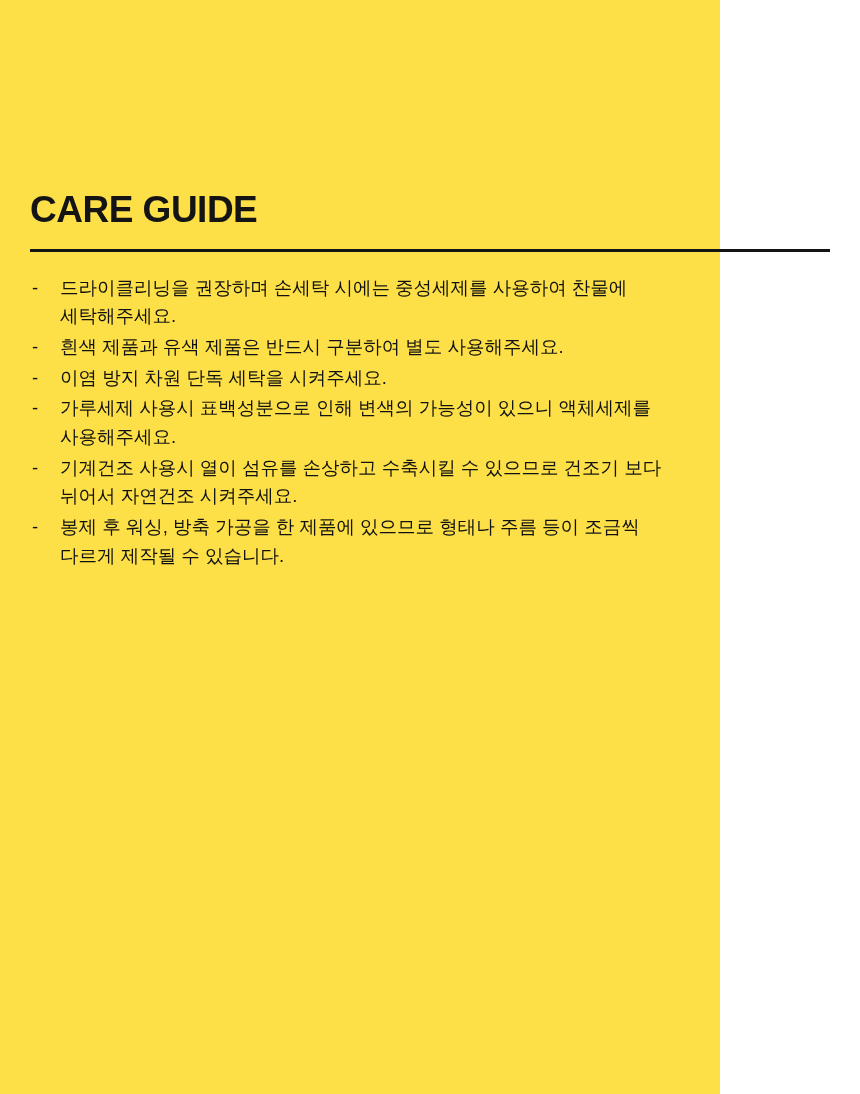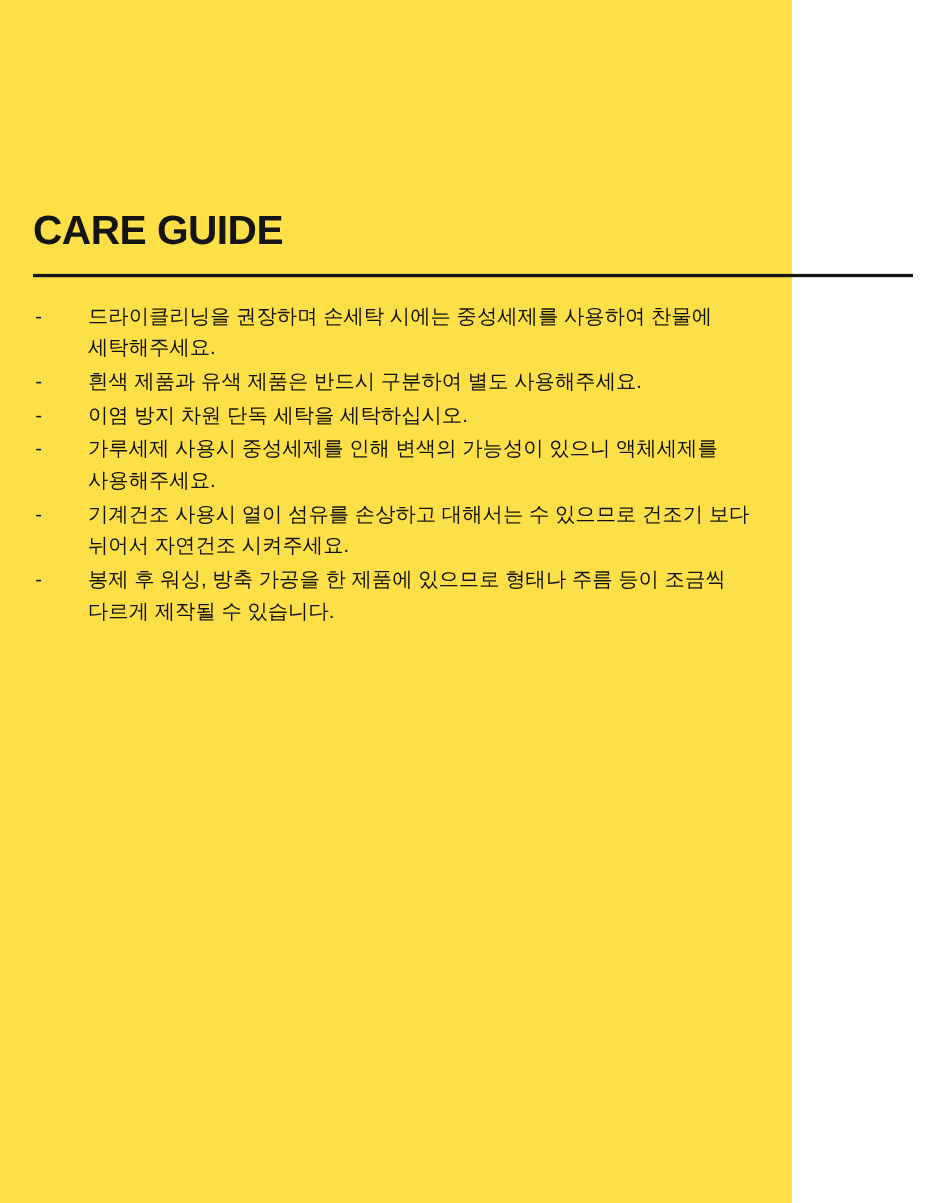--- a/index.html
+++ b/index.html
@@ -64,21 +64,20 @@
     text-align: left;
     padding-left: 2px;
     font-size: 18.5px;
     line-height: 1.55;
     color: #111111;
   }
   .care-text {
     flex: 1 1 auto;
     white-space: pre-line;
     word-break: keep-all;
-    margin-left: 20px;
   }
 </style>
 </head>
 <body>
 
 <div class="page">
   <div class="content">
 
     <h1 class="care-title">CARE GUIDE</h1>
 
@@ -92,32 +91,32 @@
 세탁해주세요.</span>
       </li>
 
       <li class="care-item">
         <span class="bullet">-</span>
         <span class="care-text">흰색 제품과 유색 제품은 반드시 구분하여 별도 사용해주세요.</span>
       </li>
 
       <li class="care-item">
         <span class="bullet">-</span>
-        <span class="care-text">이염 방지 차원 단독 세탁을 세탁하십시오.</span>
+        <span class="care-text">이염 방지 차원 단독 세탁을 시켜주세요.</span>
       </li>
 
       <li class="care-item">
         <span class="bullet">-</span>
-        <span class="care-text">가루세제 사용시 중성세제를 인해 변색의 가능성이 있으니 액체세제를
+        <span class="care-text">가루세제 사용시 표백성분으로 인해 변색의 가능성이 있으니 액체세제를
 사용해주세요.</span>
       </li>
 
       <li class="care-item">
         <span class="bullet">-</span>
-        <span class="care-text">기계건조 사용시 열이 섬유를 손상하고 대해서는 수 있으므로 건조기 보다
+        <span class="care-text">기계건조 사용시 열이 섬유를 손상하고 수축시킬 수 있으므로 건조기 보다
 뉘어서 자연건조 시켜주세요.</span>
       </li>
 
       <li class="care-item">
         <span class="bullet">-</span>
         <span class="care-text">봉제 후 워싱, 방축 가공을 한 제품에 있으므로 형태나 주름 등이 조금씩
  다르게 제작될 수 있습니다.</span>
       </li>
 
     </ul>

